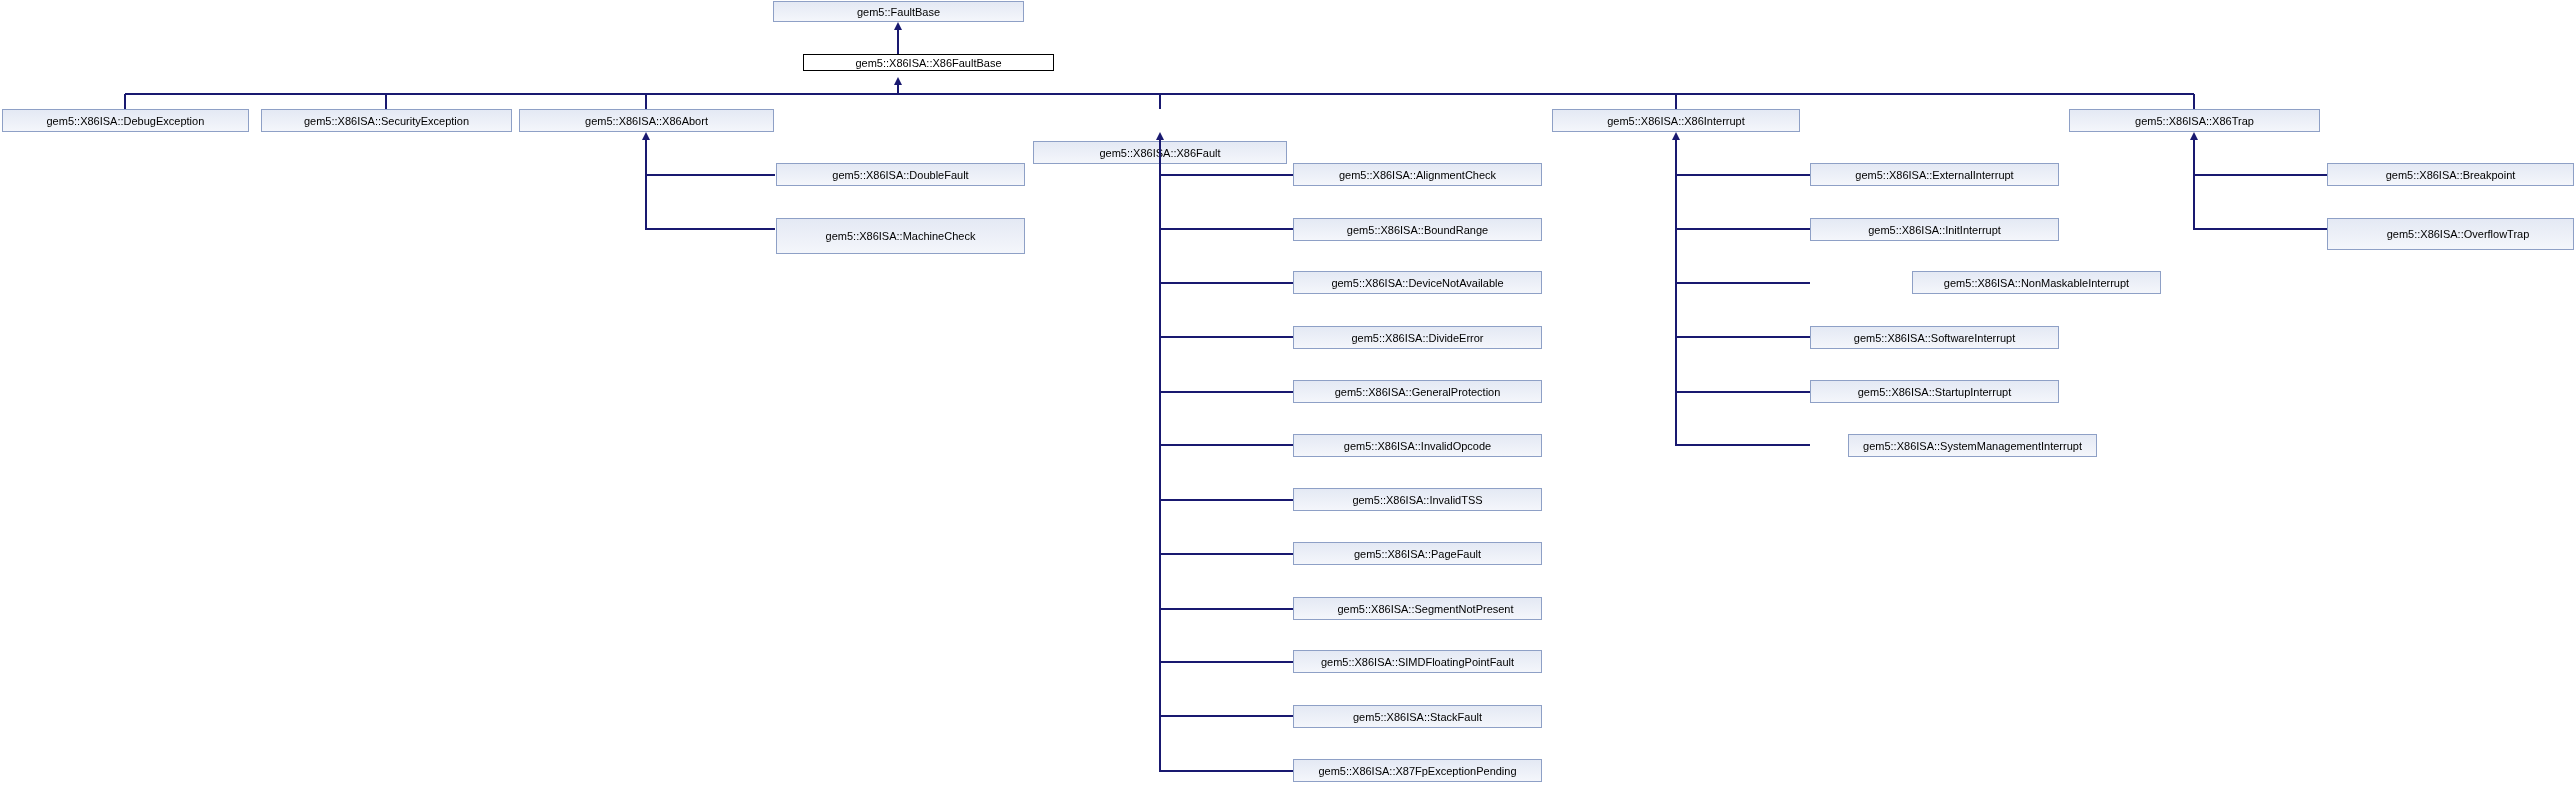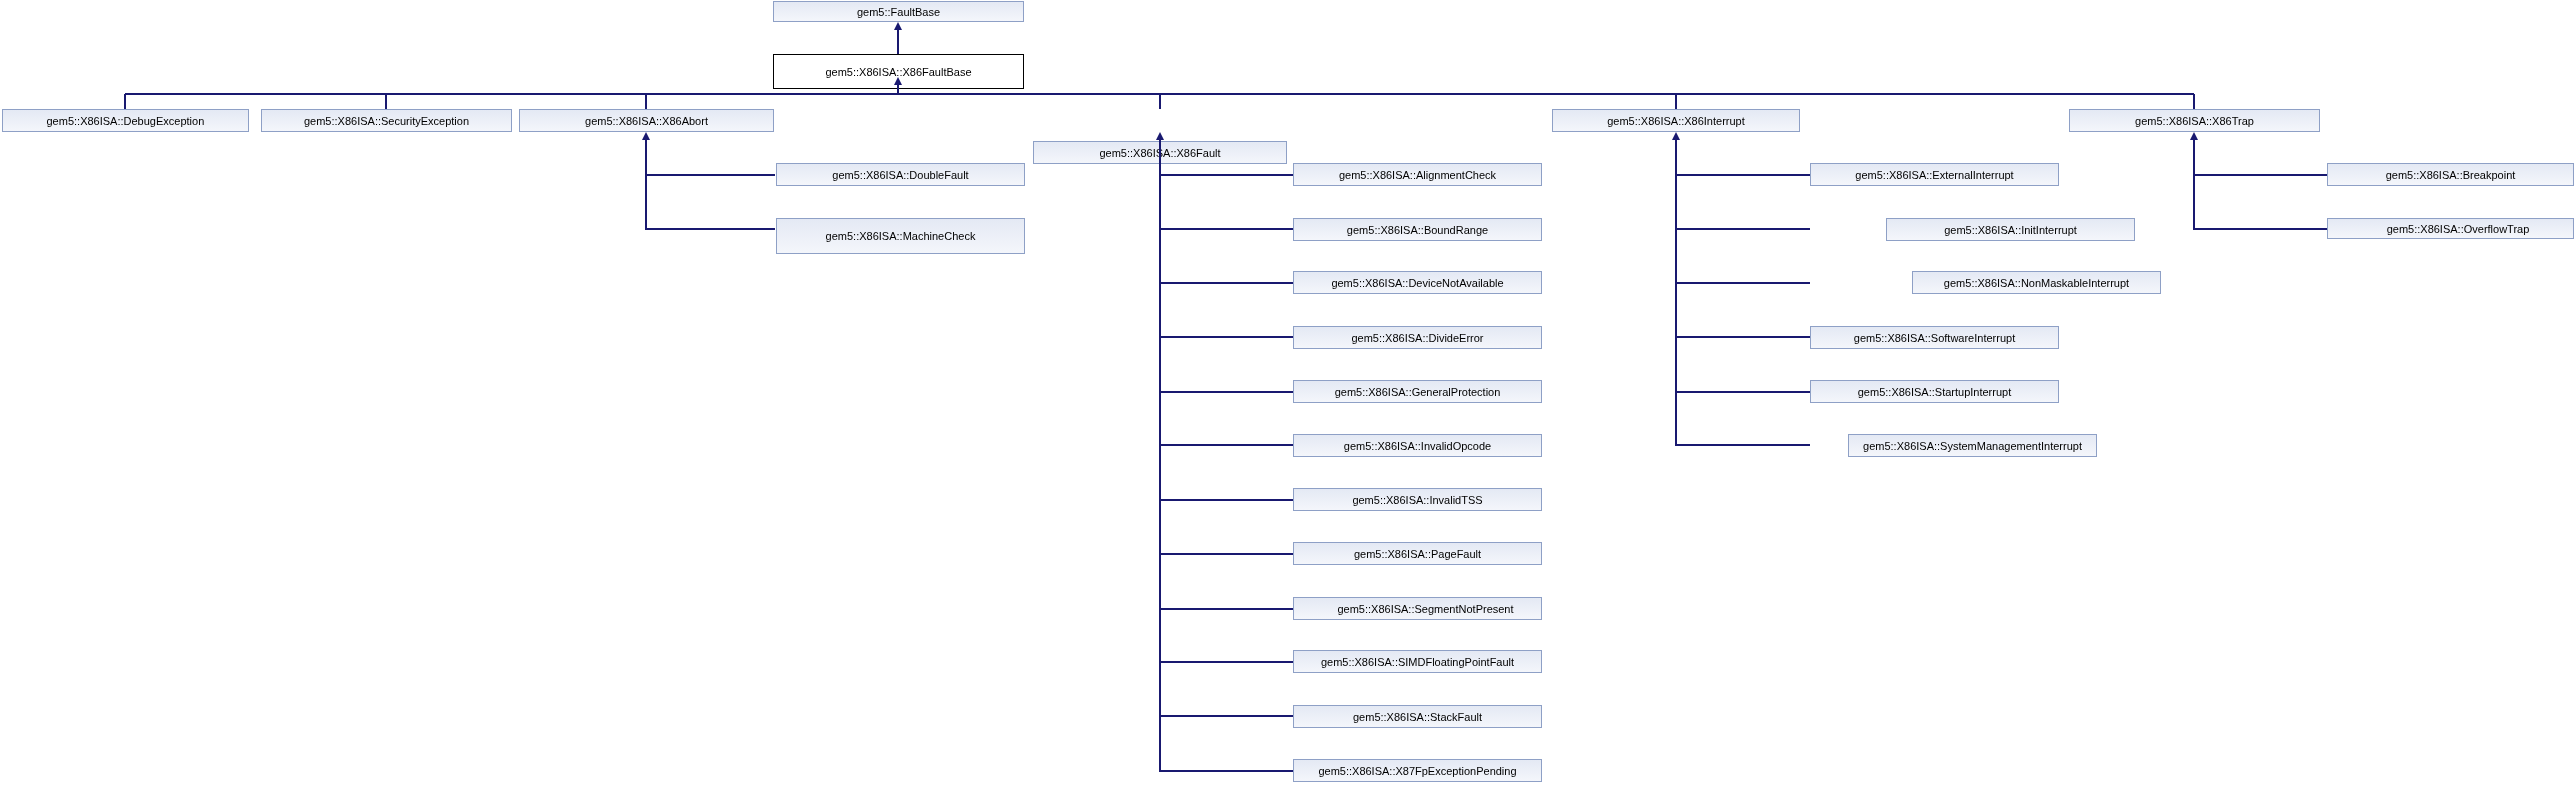--- a/index.html
+++ b/index.html
@@ -54,21 +54,21 @@
     border-left: 4.4px solid transparent;
     border-right: 4.4px solid transparent;
     border-bottom: 8.7px solid var(--edge);
   }
 </style>
 </head>
 <body>
 
 <div class="canvas" style="width: 2576px; height: 785px;">
     <div class="node" style="left: 773px; top: 1px; width: 251px; height: 21.4px;">gem5::FaultBase</div>
-    <div class="node current" style="left: 773px; top: 54px; width: 251px; height: 35px;">gem5::X86ISA::X86FaultBase</div>
+    <div class="node current" style="left: 803px; top: 54px; width: 251px; height: 17px;">gem5::X86ISA::X86FaultBase</div>
     <div class="node" style="left: 1.9px; top: 109px; width: 247px; height: 23px;">gem5::X86ISA::DebugException</div>
     <div class="node" style="left: 261px; top: 109px; width: 251px; height: 23px;">gem5::X86ISA::SecurityException</div>
     <div class="node" style="left: 519px; top: 109px; width: 255px; height: 23px; text-align: center;">gem5::X86ISA::X86Abort</div>
     <div class="node" style="left: 1033px; top: 109px; width: 254px; height: 23px; margin-top: 32px;">gem5::X86ISA::X86Fault</div>
     <div class="node" style="left: 1552px; top: 109px; width: 248px; height: 23px;">gem5::X86ISA::X86Interrupt</div>
     <div class="node" style="left: 2069px; top: 109px; width: 251px; height: 23px;">gem5::X86ISA::X86Trap</div>
     <div class="node" style="left: 776px; top: 163px; width: 249px; height: 23px;">gem5::X86ISA::DoubleFault</div>
     <div class="node" style="left: 776px; top: 218px; width: 249px; height: 36px;">gem5::X86ISA::MachineCheck</div>
     <div class="node" style="left: 1293px; top: 163px; width: 249px; height: 23px;">gem5::X86ISA::AlignmentCheck</div>
     <div class="node" style="left: 1293px; top: 218px; width: 249px; height: 23px;">gem5::X86ISA::BoundRange</div>
@@ -76,27 +76,27 @@
     <div class="node" style="left: 1293px; top: 326px; width: 249px; height: 23px;">gem5::X86ISA::DivideError</div>
     <div class="node" style="left: 1293px; top: 380px; width: 249px; height: 23px;">gem5::X86ISA::GeneralProtection</div>
     <div class="node" style="left: 1293px; top: 434px; width: 249px; height: 23px;">gem5::X86ISA::InvalidOpcode</div>
     <div class="node" style="left: 1293px; top: 488px; width: 249px; height: 23px;">gem5::X86ISA::InvalidTSS</div>
     <div class="node" style="left: 1293px; top: 542px; width: 249px; height: 23px;">gem5::X86ISA::PageFault</div>
     <div class="node" style="left: 1293px; top: 597px; width: 249px; height: 23px; padding-left: 16px;">gem5::X86ISA::SegmentNotPresent</div>
     <div class="node" style="left: 1293px; top: 650px; width: 249px; height: 23px;">gem5::X86ISA::SIMDFloatingPointFault</div>
     <div class="node" style="left: 1293px; top: 705px; width: 249px; height: 23px;">gem5::X86ISA::StackFault</div>
     <div class="node" style="left: 1293px; top: 759px; width: 249px; height: 23px;">gem5::X86ISA::X87FpExceptionPending</div>
     <div class="node" style="left: 1810px; top: 163px; width: 249px; height: 23px;">gem5::X86ISA::ExternalInterrupt</div>
-    <div class="node" style="left: 1886px; top: 218px; width: 249px; height: 23px;">gem5::X86ISA::InitInterrupt</div>
+    <div class="node" style="left: 1810px; top: 218px; width: 249px; height: 23px;">gem5::X86ISA::InitInterrupt</div>
     <div class="node" style="left: 1912px; top: 271px; width: 249px; height: 23px;">gem5::X86ISA::NonMaskableInterrupt</div>
     <div class="node" style="left: 1810px; top: 326px; width: 249px; height: 23px;">gem5::X86ISA::SoftwareInterrupt</div>
     <div class="node" style="left: 1810px; top: 380px; width: 249px; height: 23px;">gem5::X86ISA::StartupInterrupt</div>
     <div class="node" style="left: 1810px; top: 434px; width: 249px; height: 23px; margin-left: 38px;">gem5::X86ISA::SystemManagementInterrupt</div>
     <div class="node" style="left: 2327px; top: 163px; width: 247px; height: 23px;">gem5::X86ISA::Breakpoint</div>
-    <div class="node" style="left: 2327px; top: 218px; width: 247px; height: 21px; padding-left: 15px;">gem5::X86ISA::OverflowTrap</div>
+    <div class="node" style="left: 2327px; top: 218px; width: 247px; height: 32px; padding-left: 15px;">gem5::X86ISA::OverflowTrap</div>
     <div class="arrowhead" style="left: 894px; top: 22.4px;"></div>
     <div class="edge-line" style="left: 897px; top: 30px; width: 1.9px; height: 24px;"></div>
     <div class="arrowhead" style="left: 894px; top: 77px;"></div>
     <div class="edge-line" style="left: 897px; top: 85px; width: 1.9px; height: 9.7px;"></div>
     <div class="edge-line" style="left: 125px; top: 93px; width: 2069px; height: 1.9px;"></div>
     <div class="edge-line" style="left: 124px; top: 94px; width: 1.9px; height: 14.6px;"></div>
     <div class="edge-line" style="left: 385px; top: 94px; width: 1.9px; height: 14.6px;"></div>
     <div class="edge-line" style="left: 645px; top: 94px; width: 1.9px; height: 14.6px;"></div>
     <div class="edge-line" style="left: 1159px; top: 94px; width: 1.9px; height: 14.6px;"></div>
     <div class="edge-line" style="left: 1675px; top: 94px; width: 1.9px; height: 14.6px;"></div>

